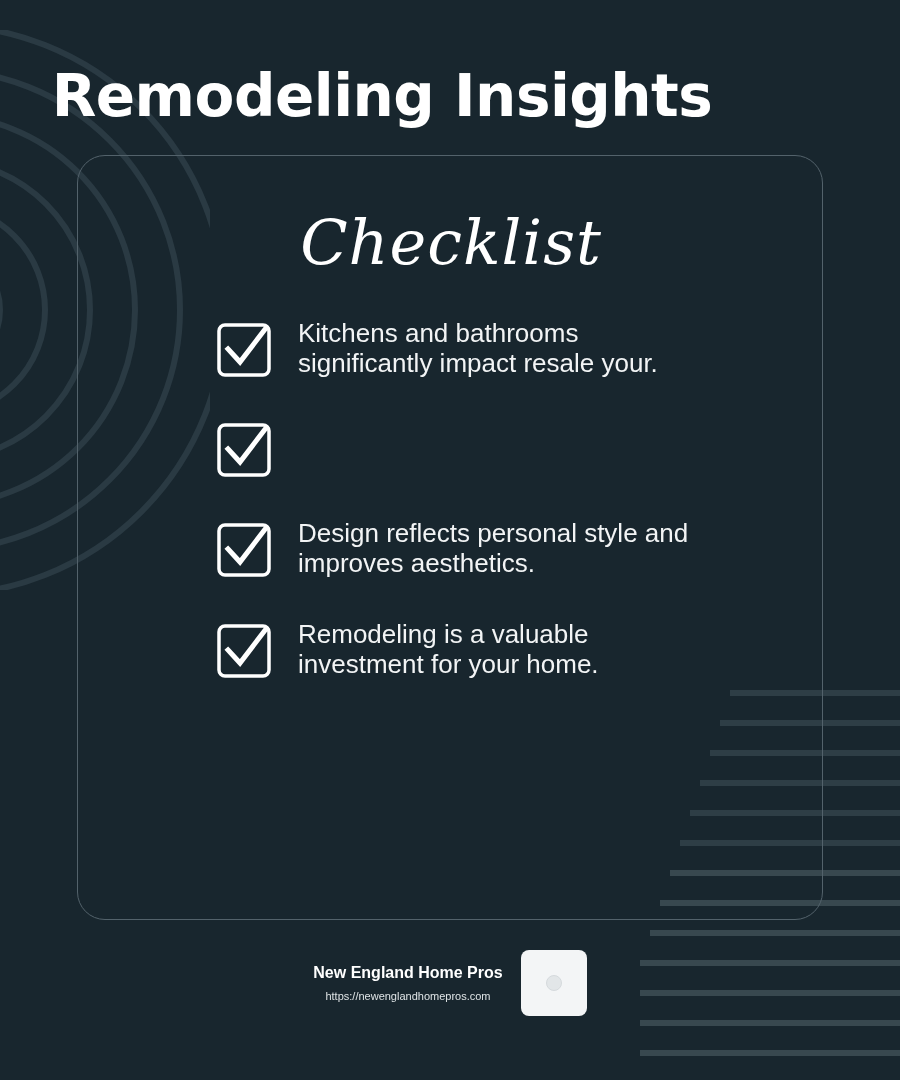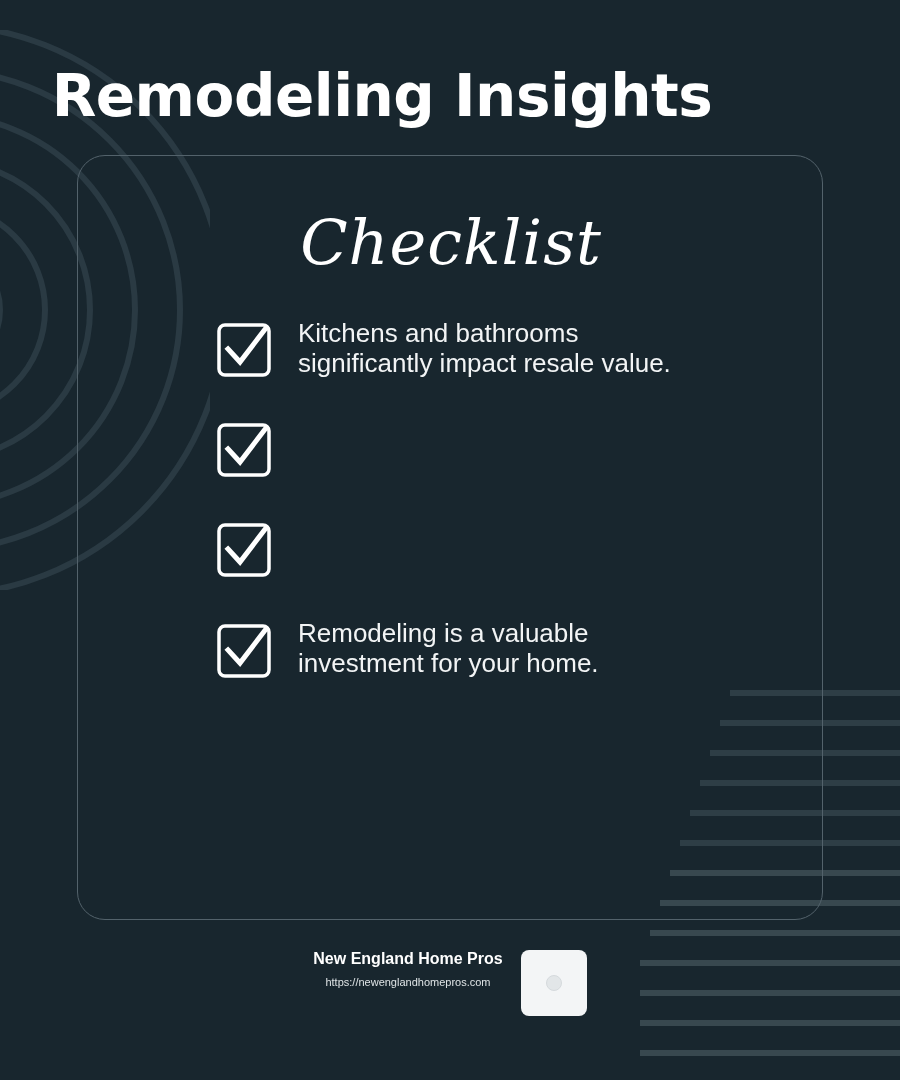--- a/index.html
+++ b/index.html
@@ -114,21 +114,21 @@
     padding-top: 2px;
     max-width: 400px;
   }
 
   .footer {
     position: absolute;
     left: 0;
     top: 950px;
     width: 900px;
     display: flex;
-    align-items: flex-start;
+    align-items: center;
     justify-content: center;
   }
 
   .footer-text {
     text-align: center;
     margin-right: 18px;
   }
 
   .brand {
     color: #ffffff;
@@ -204,39 +204,40 @@
 
     <div class="list">
 
       <div class="item">
         <span class="check-box">
           <svg width="56" height="56" viewBox="0 0 56 56" fill="none" xmlns="http://www.w3.org/2000/svg">
             <rect x="3" y="3" width="50" height="50" rx="6" stroke="#ffffff" stroke-width="3.5" fill="none"></rect>
             <path d="M12 27 L24 40 L50 6" stroke="#ffffff" stroke-width="5" fill="none" stroke-linecap="square"></path>
           </svg>
         </span>
-        <span class="item-text">Kitchens and bathrooms significantly impact resale value.</span>
-      </div>
-
-      <div class="item">
-        <span class="check-box">
-          <svg width="56" height="56" viewBox="0 0 56 56" fill="none" xmlns="http://www.w3.org/2000/svg">
-            <rect x="3" y="3" width="50" height="50" rx="6" stroke="#ffffff" stroke-width="3.5" fill="none"></rect>
-            <path d="M12 27 L24 40 L50 6" stroke="#ffffff" stroke-width="5" fill="none" stroke-linecap="square"></path>
-          </svg>
-        </span>
-      </div>
-
-      <div class="item">
-        <span class="check-box">
-          <svg width="56" height="56" viewBox="0 0 56 56" fill="none" xmlns="http://www.w3.org/2000/svg">
-            <rect x="3" y="3" width="50" height="50" rx="6" stroke="#ffffff" stroke-width="3.5" fill="none"></rect>
-            <path d="M12 27 L24 40 L50 6" stroke="#ffffff" stroke-width="5" fill="none" stroke-linecap="square"></path>
-          </svg>
-        </span>
+        <span class="item-text">Kitchens and bathrooms significantly impact resale your.</span>
+      </div>
+
+      <div class="item">
+        <span class="check-box">
+          <svg width="56" height="56" viewBox="0 0 56 56" fill="none" xmlns="http://www.w3.org/2000/svg">
+            <rect x="3" y="3" width="50" height="50" rx="6" stroke="#ffffff" stroke-width="3.5" fill="none"></rect>
+            <path d="M12 27 L24 40 L50 6" stroke="#ffffff" stroke-width="5" fill="none" stroke-linecap="square"></path>
+          </svg>
+        </span>
+      </div>
+
+      <div class="item">
+        <span class="check-box">
+          <svg width="56" height="56" viewBox="0 0 56 56" fill="none" xmlns="http://www.w3.org/2000/svg">
+            <rect x="3" y="3" width="50" height="50" rx="6" stroke="#ffffff" stroke-width="3.5" fill="none"></rect>
+            <path d="M12 27 L24 40 L50 6" stroke="#ffffff" stroke-width="5" fill="none" stroke-linecap="square"></path>
+          </svg>
+        </span>
+        <span class="item-text">Design reflects personal style and improves aesthetics.</span>
       </div>
 
       <div class="item">
         <span class="check-box">
           <svg width="56" height="56" viewBox="0 0 56 56" fill="none" xmlns="http://www.w3.org/2000/svg">
             <rect x="3" y="3" width="50" height="50" rx="6" stroke="#ffffff" stroke-width="3.5" fill="none"></rect>
             <path d="M12 27 L24 40 L50 6" stroke="#ffffff" stroke-width="5" fill="none" stroke-linecap="square"></path>
           </svg>
         </span>
         <span class="item-text">Remodeling is a valuable investment for your home.</span>

